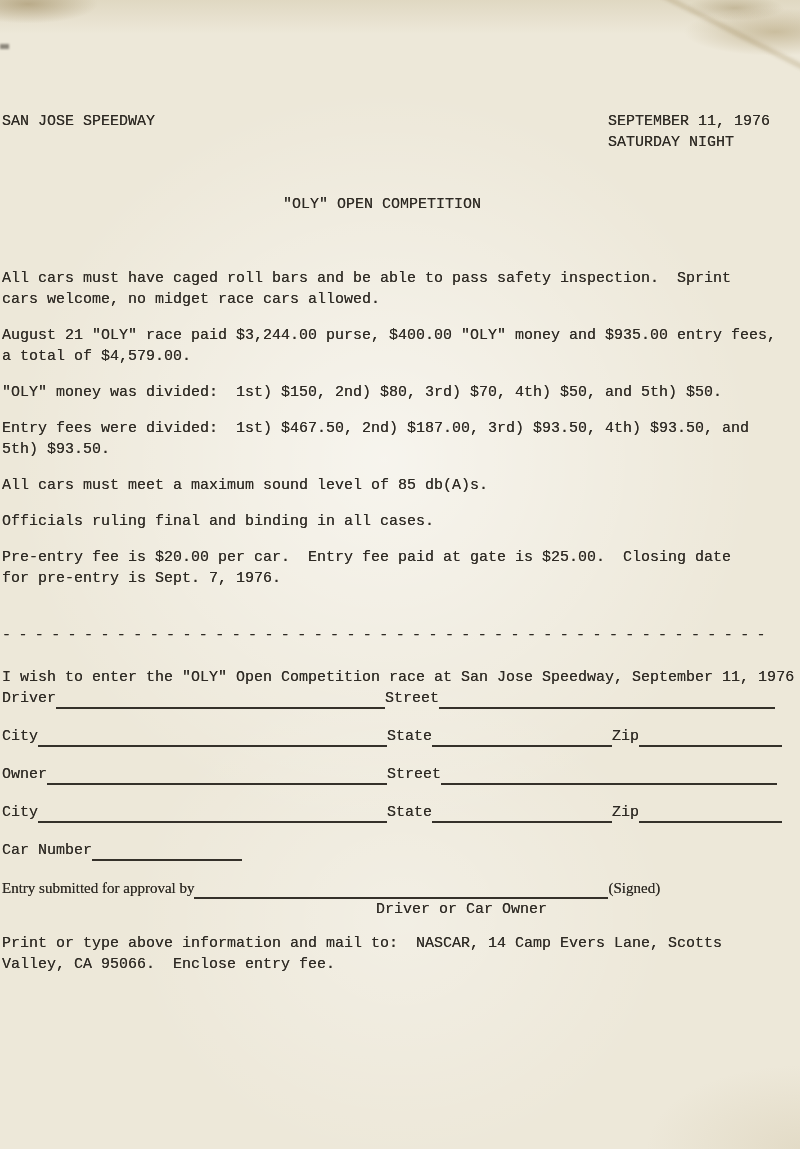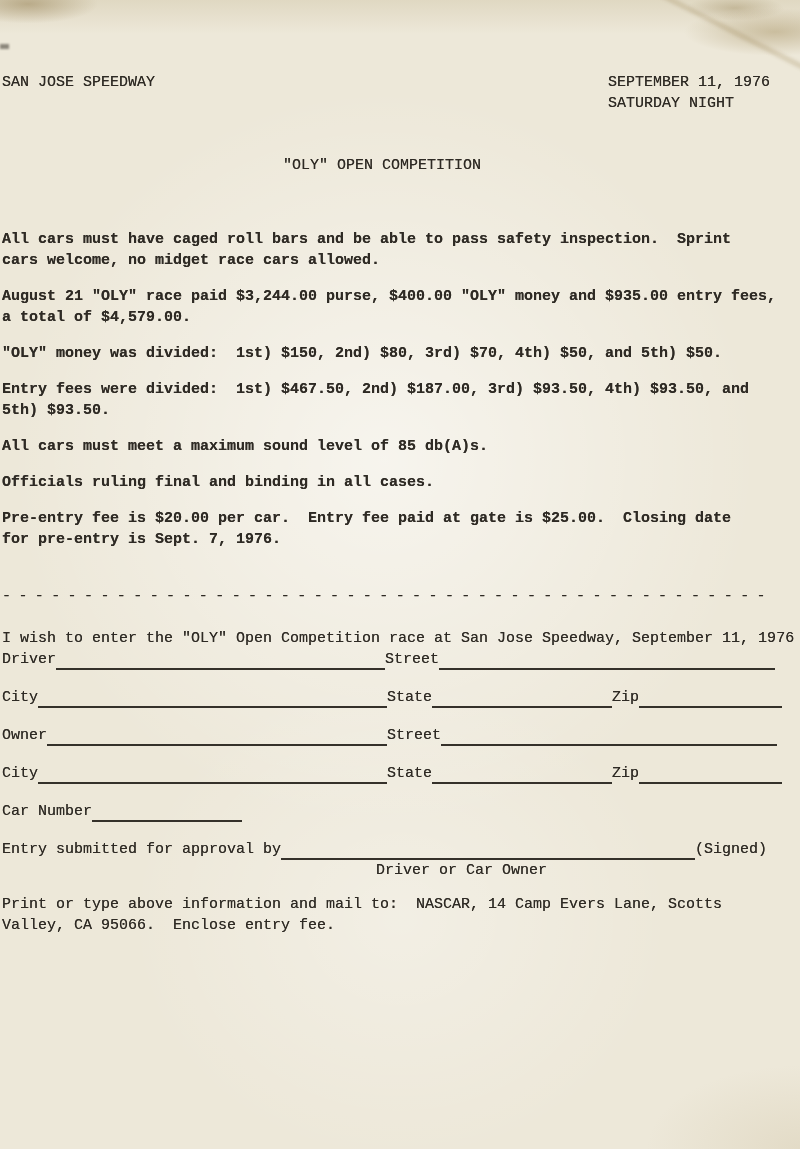--- a/index.html
+++ b/index.html
@@ -26,29 +26,29 @@
   .crease-tr{
     position:absolute; top:30px; right:-18px; width:170px; height:3px;
     background:rgba(152,130,82,0.45); transform:rotate(27deg);
     filter:blur(2px); pointer-events:none;
   }
   .speck{
     position:absolute; left:0; top:44px; width:9px; height:5px;
     background:rgba(60,55,45,0.55); filter:blur(1px); pointer-events:none;
   }
   .content{position:absolute; left:2px; top:0; width:796px;}
-  .header{display:flex; justify-content:space-between; margin-top:72px; padding-right:28px;}
+  .header{display:flex; justify-content:space-between; margin-top:111px; padding-right:28px;}
   .title{margin-top:41px; width:760px; text-align:center; white-space:nowrap;}
   .body{margin-top:53px;}
-  .body p{margin:0 0 15px 0; white-space:pre-wrap;font-weight:bold;}
+  .body p{margin:0 0 15px 0; white-space:pre-wrap;}
   .separator{margin-top:36px; white-space:nowrap; letter-spacing:-0.8px; overflow:hidden;}
   .intro{margin-top:21px; white-space:nowrap;}
   .form{}
   .frow{display:flex; height:38px; align-items:flex-start;}
-  .frow.tight{height:21px;}
+  .frow.tight{height:21px;font-family:Liberation Serif, serif;}
   .lbl{white-space:nowrap;}
   .blank{border-bottom:2px solid #35312a; height:19px;}
   .w-driver{width:329px;} .w-street{width:336px;}
   .w-city{width:349px;}  .w-owner{width:340px;}
   .w-state{width:180px;} .w-zip{width:143px;}
   .w-carnum{width:150px;} .w-sign{width:414px;}
   .caption{margin-left:374px; margin-top:0;}
   .footer{margin-top:13px; white-space:pre-wrap;}
 </style>
 </head>

